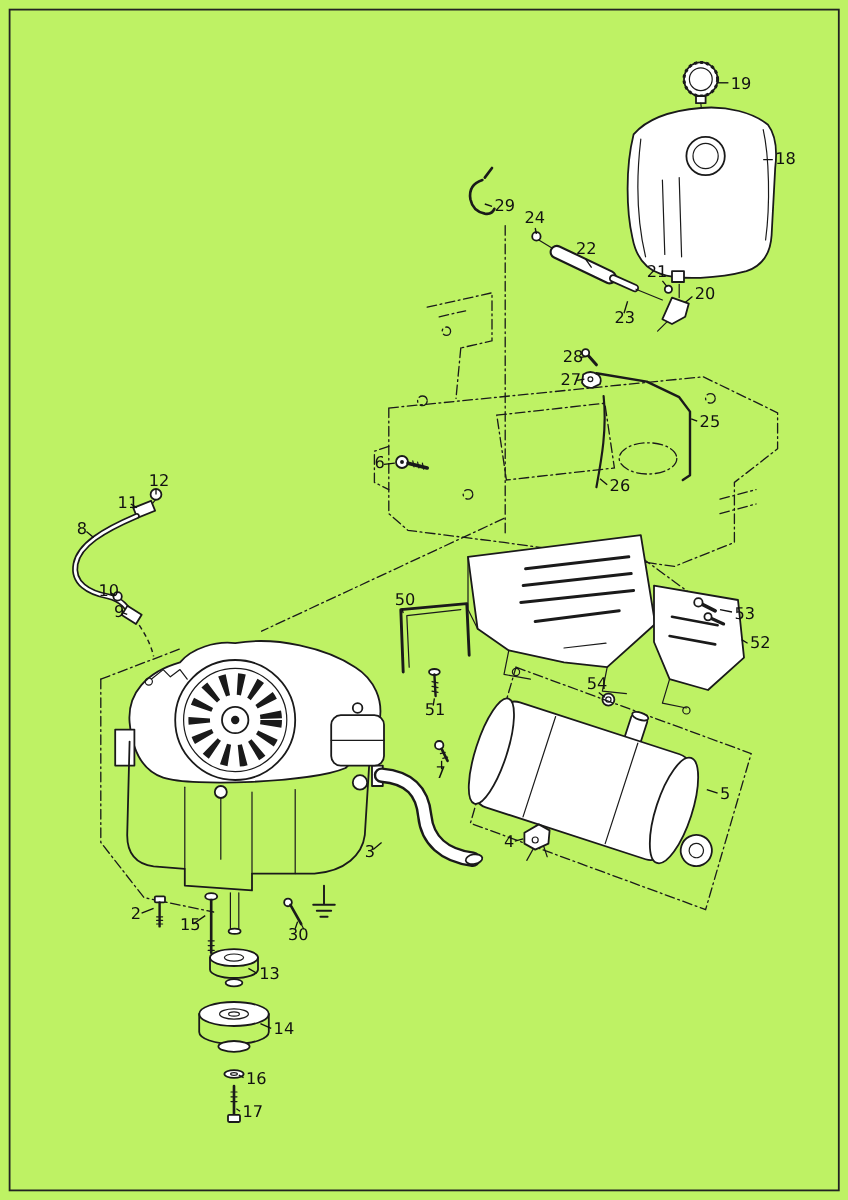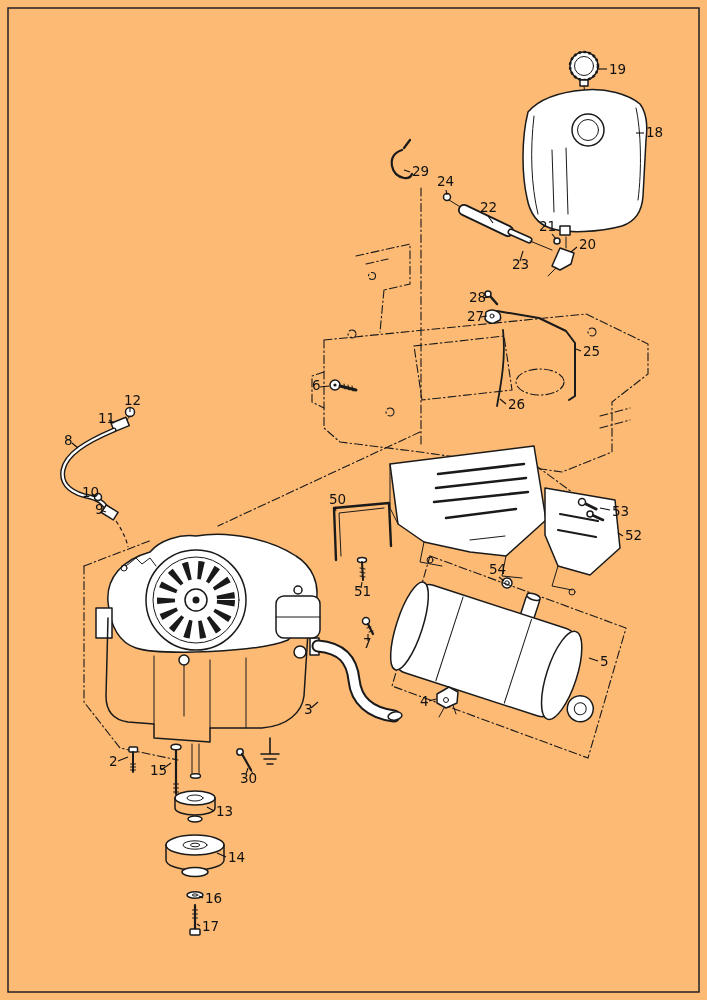--- a/index.html
+++ b/index.html
@@ -1,16 +1,16 @@
 <!DOCTYPE html>
 <html><head>
 <meta charset="utf-8">
 <style>
   html,body { margin:0; padding:0; background:#ffffff; }
-  #page { position:relative; width:707px; height:1000px; background:#fdba74; overflow:hidden; }
+  #page { position:relative; width:707px; height:1000px; background:#bef264; overflow:hidden; }
   svg { display:block; }
   .ln   { fill:none; stroke:#1a1a1a; stroke-width:1.5; stroke-linecap:round; stroke-linejoin:round; }
   .fillw{ fill:#ffffff; stroke:#1a1a1a; stroke-width:1.5; stroke-linejoin:round; }
   .thin { stroke-width:1; }
   .dash { fill:none; stroke:#1a1a1a; stroke-width:1.1; stroke-dasharray:8 3 1.5 3; stroke-linecap:round; }
   .sdash{ fill:none; stroke:#1a1a1a; stroke-width:1.2; stroke-dasharray:4 3; }
   .wov  { fill:none; stroke:#ffffff; stroke-linecap:round; stroke-linejoin:round; }
   .callout { font-family:"DejaVu Sans", sans-serif; font-size:13.5px; fill:#111111; }
   .leader  { stroke:#111111; stroke-width:1.1; }
 </style>

